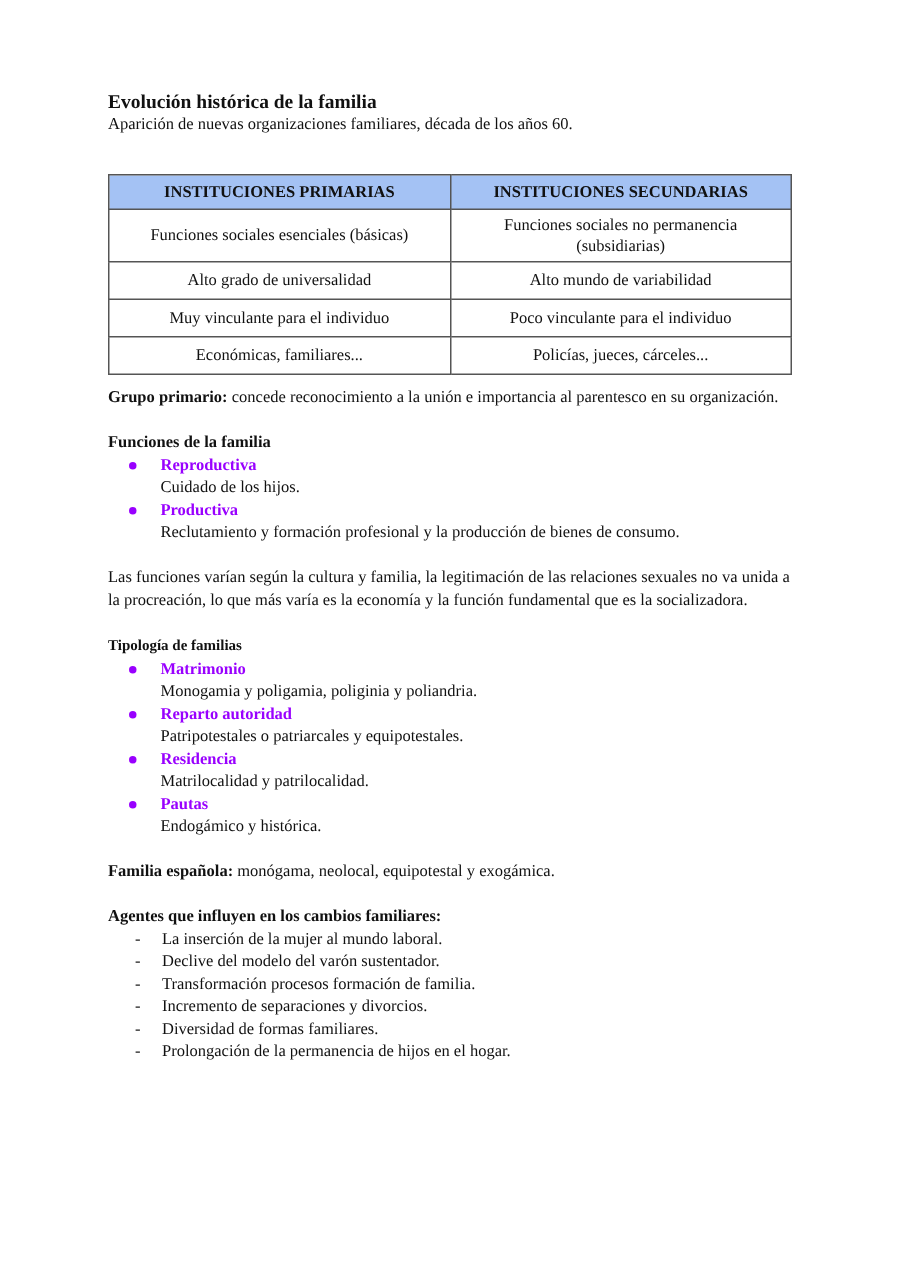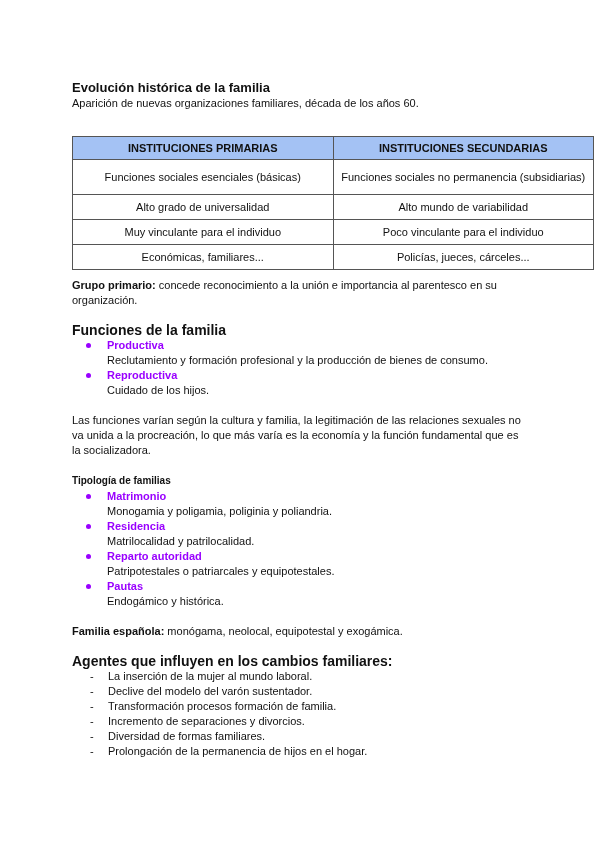--- a/index.html
+++ b/index.html
@@ -13,39 +13,40 @@
       position: relative;
       font-family: "Liberation Sans", sans-serif;
       color: #111111;
       font-size: 11px;
       line-height: 15px;
       overflow: hidden;
     }
     .page {
       position: absolute;
       left: 72px;
-      top: 80px;
+      top: 60px;
       width: 456px;
+      font-family: Liberation Serif, serif;
     }
     .title {
       font-weight: bold;
       font-size: 13px;
       line-height: 16px;
       margin: 0;
     }
     .subtitle {
       margin: 0;
     }
     p { margin: 0; }
     .b { font-weight: bold; }
     .gap { height: 15px; }
     .gap-sm { height: 8px; }
 
     table.inst {
-      width: 522px;
+      width: 456px;
       border-collapse: collapse;
       margin-top: 10px;
       table-layout: fixed;
     }
     table.inst th, table.inst td {
       border: 1px solid #555555;
       text-align: center;
       vertical-align: middle;
       font-size: 11px;
       line-height: 14px;
@@ -58,21 +59,21 @@
     }
     table.inst td {
       height: 24px;
       padding: 0 6px;
     }
     table.inst tr.tall td {
       height: 34px;
     }
     .section-h {
       font-weight: bold;
-      font-size: 14px;
+      font-size: 11px;
     }
     .section-h.big {
       font-size: 10px;
       line-height: 16px;
     }
     ul.bul {
       list-style: none;
       margin: 0;
       padding: 0 0 0 14px;
     }
@@ -153,52 +154,52 @@
   <div class="gap-sm"></div>
 
   <p><span class="b">Grupo primario:</span><span> concede reconocimiento a la unión e importancia al parentesco en su organización.</span></p>
 
   <div class="gap"></div>
 
   <p class="section-h">Funciones de la familia</p>
   <ul class="bul">
     <li>
       <span class="dot"></span>
+      <div class="purple">Reproductiva</div>
+      <div>Cuidado de los hijos.</div>
+    </li>
+    <li>
+      <span class="dot"></span>
       <div class="purple">Productiva</div>
       <div>Reclutamiento y formación profesional y  la producción de bienes de consumo.</div>
     </li>
-    <li>
-      <span class="dot"></span>
-      <div class="purple">Reproductiva</div>
-      <div>Cuidado de los hijos.</div>
-    </li>
   </ul>
 
   <div class="gap"></div>
 
   <p>Las funciones varían según la cultura y familia, la legitimación de las relaciones sexuales no va unida a la procreación, lo que más varía es la economía y la función fundamental que es la socializadora.</p>
 
   <div class="gap"></div>
 
   <p class="section-h big">Tipología de familias</p>
   <ul class="bul">
     <li>
       <span class="dot"></span>
       <div class="purple">Matrimonio</div>
       <div>Monogamia y poligamia, poliginia y poliandria.</div>
     </li>
     <li>
       <span class="dot"></span>
+      <div class="purple">Reparto autoridad</div>
+      <div>Patripotestales o patriarcales y equipotestales.</div>
+    </li>
+    <li>
+      <span class="dot"></span>
       <div class="purple">Residencia</div>
       <div>Matrilocalidad y patrilocalidad.</div>
-    </li>
-    <li>
-      <span class="dot"></span>
-      <div class="purple">Reparto autoridad</div>
-      <div>Patripotestales o patriarcales y equipotestales.</div>
     </li>
     <li>
       <span class="dot"></span>
       <div class="purple">Pautas</div>
       <div>Endogámico y histórica.</div>
     </li>
   </ul>
 
   <div class="gap"></div>
 

